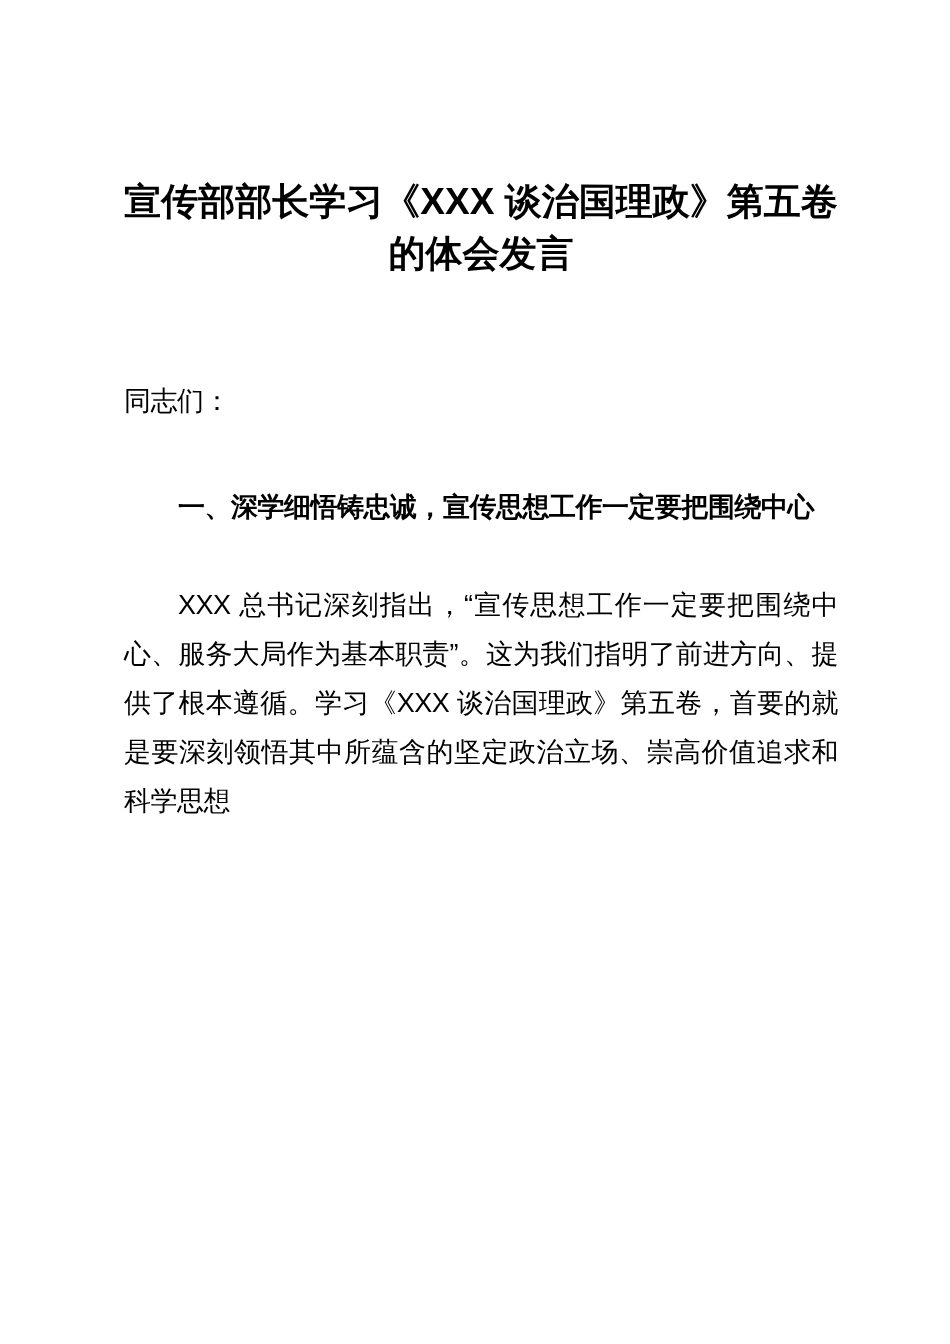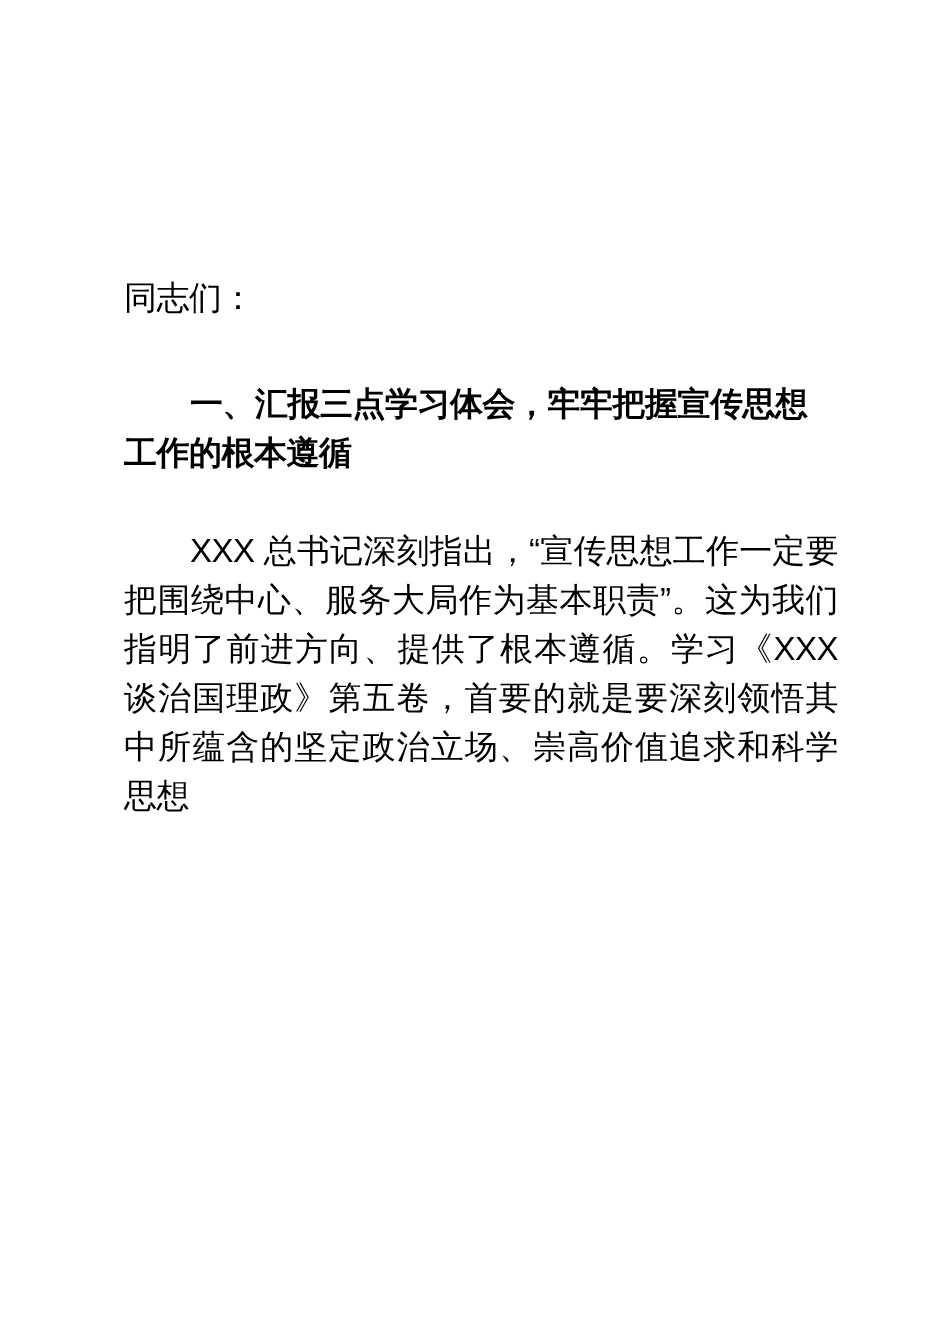--- a/index.html
+++ b/index.html
@@ -17,21 +17,21 @@
     padding: 176px 112px 0 124px; 
   }
   .doc-title {
     font-size: 37px;
     line-height: 52px;
     font-weight: bold;
     text-align: center;
     letter-spacing: 0;
   }
   .body-text {
-    font-size: 33px;
+    font-size: 27px;
     line-height: 49px;
     letter-spacing: -0.5px;
   }
   .salutation {
     margin-top: 97px;
   }
   .para {
     text-indent: 2em;
     text-align: justify;
   }
@@ -47,22 +47,23 @@
   .section-para {
     margin-top: 49px;
   }
 </style>
 </head>
 <body>
 
 <div class="page">
   <div class="content">
 
+    <h1 class="doc-title">宣传部部长学习《XXX 谈治国理政》第五卷的体会发言</h1>
 
     <p class="body-text salutation">同志们：</p>
 
 
-    <h2 class="body-text section-heading">一、汇报三点学习体会，牢牢把握宣传思想工作的根本遵循</h2>
+    <h2 class="body-text section-heading">一、深学细悟铸忠诚，宣传思想工作一定要把围绕中心</h2>
 
     <p class="body-text para section-para">XXX 总书记深刻指出，“宣传思想工作一定要把围绕中心、服务大局作为基本职责”。这为我们指明了前进方向、提供了根本遵循。学习《XXX 谈治国理政》第五卷，首要的就是要深刻领悟其中所蕴含的坚定政治立场、崇高价值追求和科学思想</p>
 
   </div>
 </div>
 
 </body></html>

